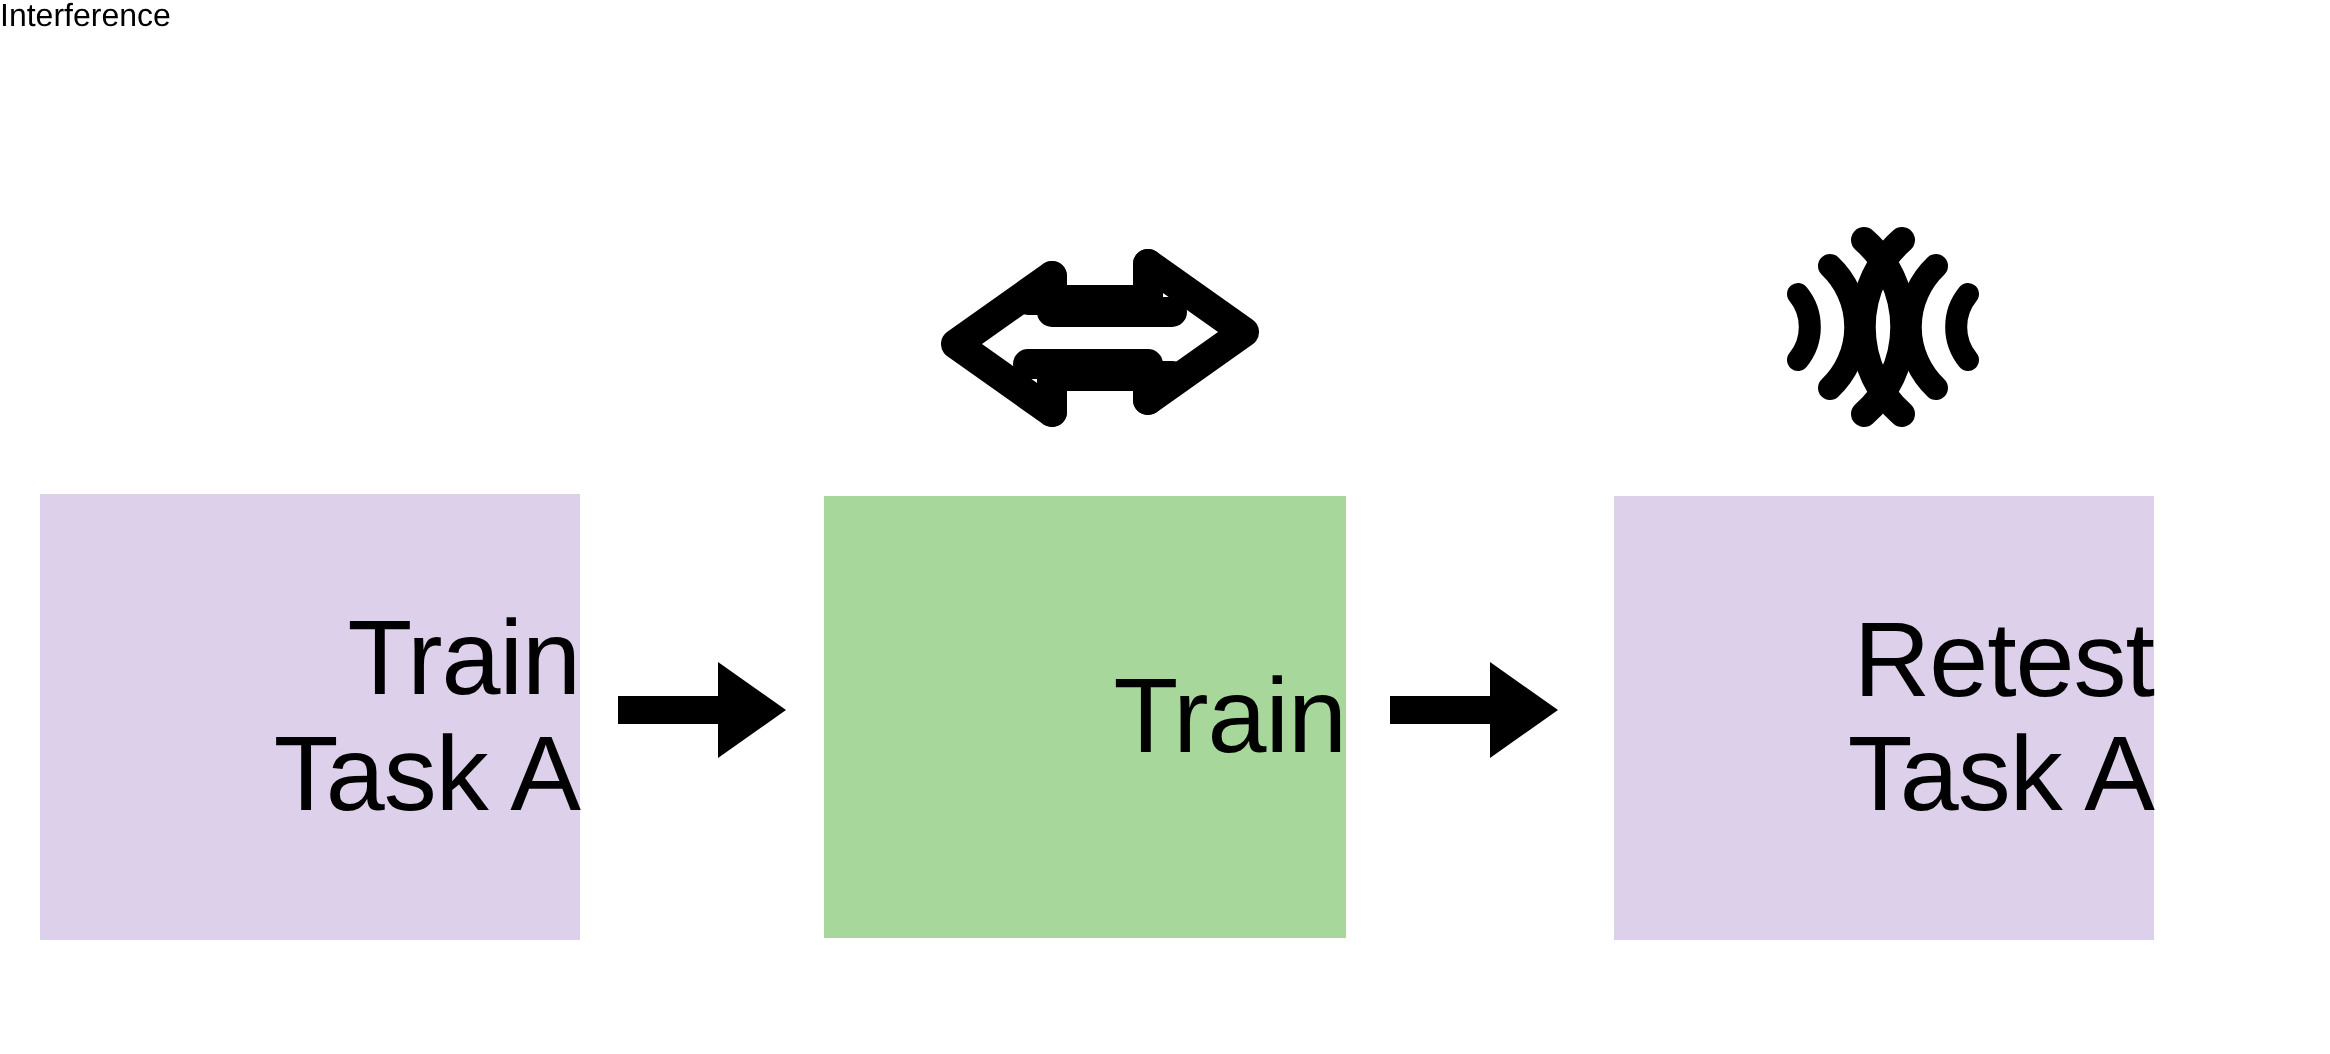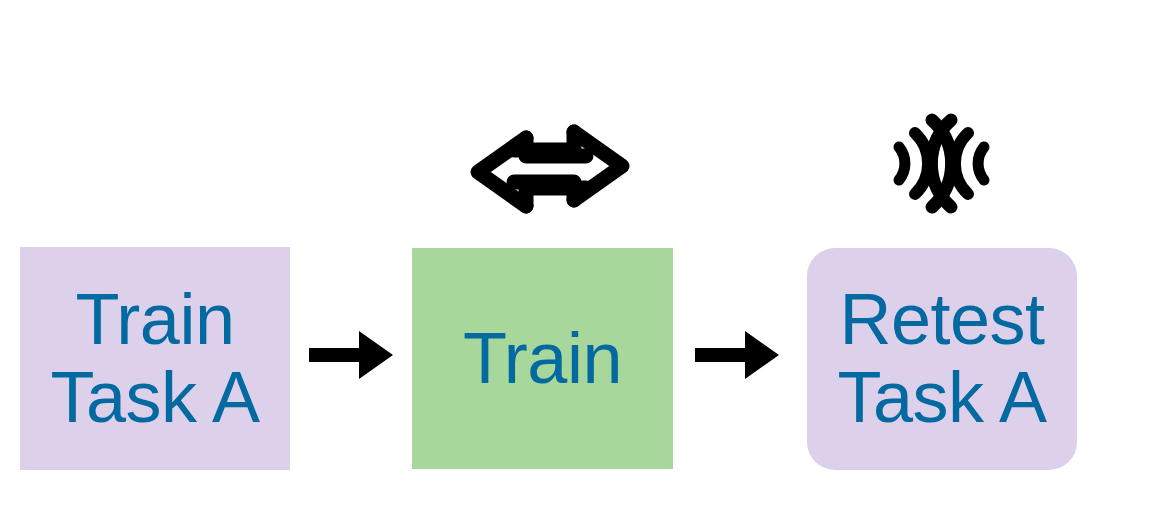--- a/index.html
+++ b/index.html
@@ -17,25 +17,25 @@
     height: 527px;
     background: #ffffff;
     overflow: hidden;
   }
 
   
   .stage-box {
     position: absolute;
     display: flex;
     flex-direction: column;
-    align-items: center;
+    align-items: flex-end;
     justify-content: center;
     line-height: 1.08;
-    color: #0369a1;
-    font-size: 72px;
+    color: #000000;
+    font-size: 53px;
     font-weight: 400;
     letter-spacing: -0.5px;
     white-space: nowrap;
     box-sizing: border-box;
   }
   .stage-box .line { display: block; }
 
   #box-train-a {
     left: 20px;  top: 247px;
     width: 270px; height: 223px;
@@ -86,20 +86,21 @@
 
       <path d="M 104 8 L 152 42 L 104 76" fill="none" stroke="#000000" stroke-width="15" stroke-linecap="round" stroke-linejoin="round"></path>
       <path d="M 104 8 L 104 26 L 44 26" fill="none" stroke="#000000" stroke-width="15" stroke-linecap="round" stroke-linejoin="round"></path>
       <path d="M 104 76 L 104 58 L 44 58" fill="none" stroke="#000000" stroke-width="15" stroke-linecap="round" stroke-linejoin="round"></path>
       <path d="M 56 14 L 8 48 L 56 82" fill="none" stroke="#000000" stroke-width="15" stroke-linecap="round" stroke-linejoin="round"></path>
       <path d="M 56 14 L 56 32 L 116 32" fill="none" stroke="#000000" stroke-width="15" stroke-linecap="round" stroke-linejoin="round"></path>
       <path d="M 56 82 L 56 64 L 116 64" fill="none" stroke="#000000" stroke-width="15" stroke-linecap="round" stroke-linejoin="round"></path>
     </svg>
   </div>
 
+  <div id="label-interference">Interference</div>
 
   <div id="icon-interference" class="annotation-icon">
     <svg viewBox="0 0 101 103" xmlns="http://www.w3.org/2000/svg" aria-hidden="true">
       <g fill="none" stroke="#000000" stroke-linecap="round">
 
         <path d="M 8 35 A 26 26 0 0 1 8 68" stroke-width="11"></path>
         <path d="M 24 21 A 42 42 0 0 1 24 82" stroke-width="12"></path>
         <path d="M 41 8 A 58 58 0 0 1 41 95" stroke-width="13"></path>
 
         <path d="M 93 35 A 26 26 0 0 0 93 68" stroke-width="11"></path>
@@ -123,18 +124,18 @@
   <div id="box-train-b" class="stage-box" style="background:#A8D79B;">
     <span class="line">Train</span>
   </div>
 
   <div id="flow-arrow-2" class="flow-arrow">
     <svg viewBox="0 0 88 52" xmlns="http://www.w3.org/2000/svg" aria-hidden="true">
       <path d="M 2 19 L 52 19 L 52 2 L 86 26 L 52 50 L 52 33 L 2 33 Z" fill="#000000"></path>
     </svg>
   </div>
 
-  <div id="box-retest-a" class="stage-box" style="background:#DDD0EB;border-radius:28px;">
+  <div id="box-retest-a" class="stage-box" style="background:#DDD0EB;">
     <span class="line">Retest</span>
     <span class="line">Task A</span>
   </div>
 
 </div>
 
 </body></html>

